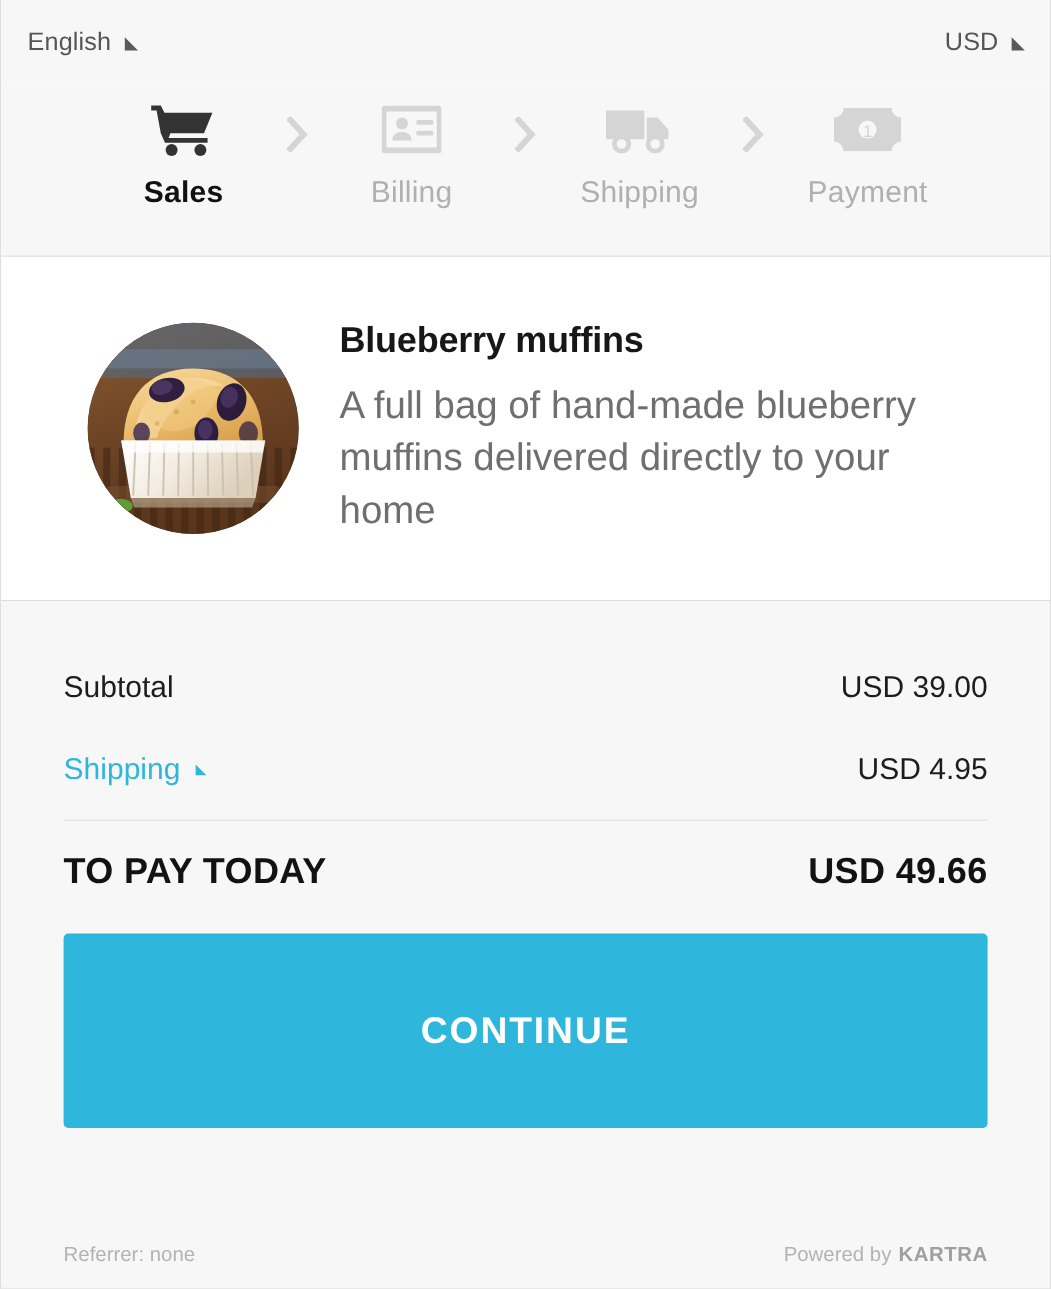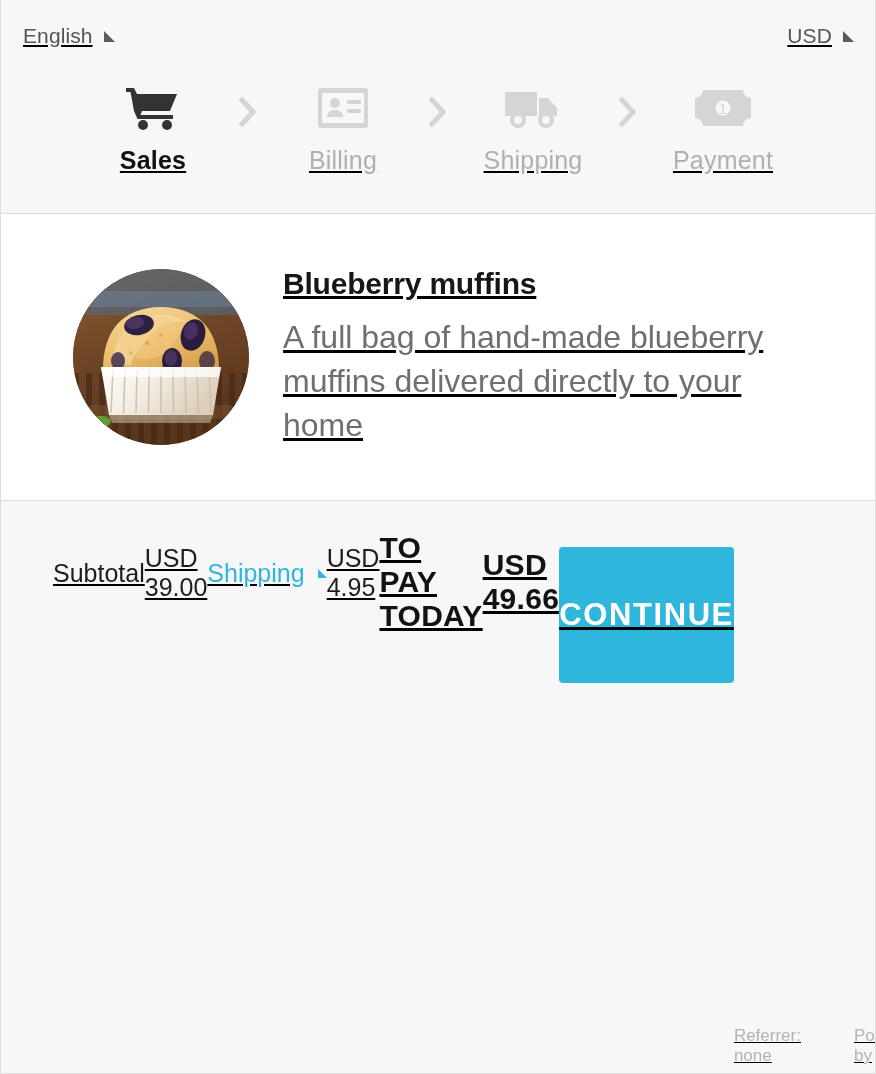--- a/index.html
+++ b/index.html
@@ -10,21 +10,20 @@
     -webkit-font-smoothing:antialiased;
   }
   .page {
     width:876px; height:1074px;
     background:#ffffff;
     border-left:1px solid #dedede;
     border-right:1px solid #dedede;
     border-bottom:1px solid #dedede;
     display:flex; flex-direction:column;
     overflow:hidden;
-    text-decoration:underline;
   }
 
   
   .topbar {
     background:#f7f7f7;
     height:72px;
     display:flex; align-items:center; justify-content:space-between;
     padding:0 20px 0 22px;
     flex:0 0 auto;
   }
@@ -73,39 +72,39 @@
   .thumb svg { display:block; width:100%; height:100%; }
   .pinfo { margin-left:34px; }
   .ptitle { font-size:30px; font-weight:bold; color:#171717; letter-spacing:-.2px; }
   .pdesc { margin-top:14px; font-size:32px; line-height:1.38; color:#6f6f6f; max-width:540px; }
 
   
   .summary {
     background:#f7f7f7;
     flex:1 1 auto;
     padding:38px 52px 0 52px;
-    display:flex; flex-direction:row;
+    display:flex; flex-direction:column;
   }
   .row { display:flex; align-items:center; justify-content:space-between; height:68px; }
   .row .lab { font-size:25px; color:#1d1d1d; display:flex; align-items:center; gap:13px; }
   .row .val { font-size:25px; color:#1d1d1d; }
   .row.link .lab { color:#2fb6dd; cursor:pointer; }
   .tri-sm {
     width:0;height:0;
     border-left:9px solid transparent;
     border-bottom:9px solid #2fb6dd;
     transform:rotate(90deg);
   }
   .divider { height:1px; background:#dedede; margin:8px 0 0 0; }
   .total { display:flex; align-items:center; justify-content:space-between; height:86px; }
   .total .lab, .total .val { font-size:30px; font-weight:bold; color:#121212; letter-spacing:.3px; }
 
   .cta {
     margin-top:8px;
-    height:136px;
+    height:162px;
     background:#2fb6dd;
     border:none; border-radius:4px;
     color:#fff; font-family:inherit;
     font-size:31px; font-weight:bold; letter-spacing:1.6px;
     cursor:pointer;
     display:flex; align-items:center; justify-content:center;
   }
 
   .footer {
     margin-top:auto;

